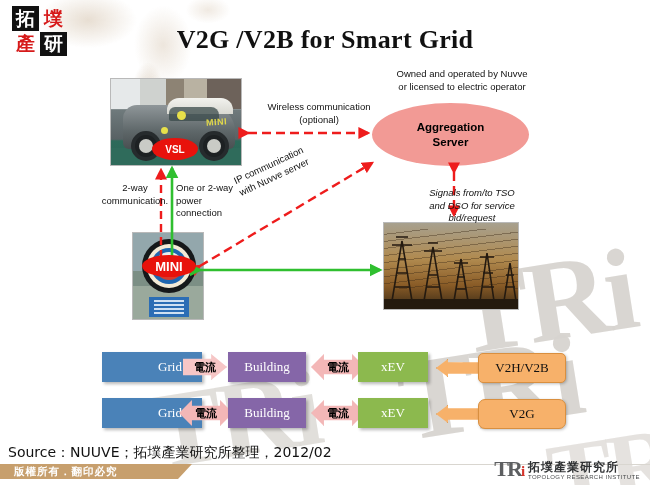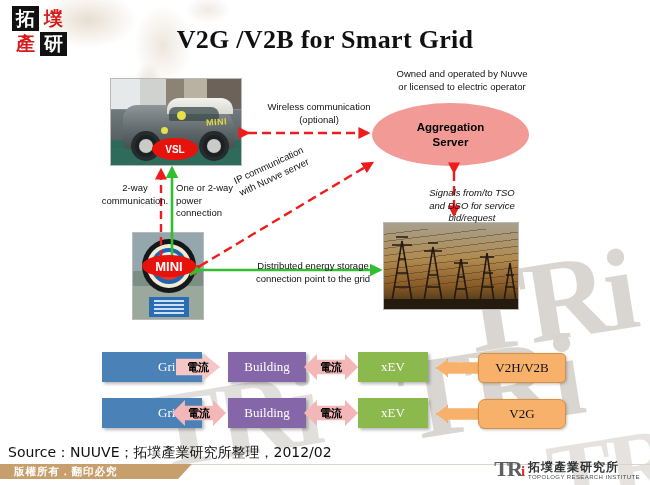--- a/index.html
+++ b/index.html
@@ -122,21 +122,21 @@
   .box{position:absolute;height:30px;display:flex;align-items:center;justify-content:center;
        color:#fff;font-family:"Liberation Serif","DejaVu Serif",serif;font-size:13px;
        box-shadow:2px 2px 3px rgba(0,0,0,.28);}
   .box-grid{left:102px;width:64px;background:#4a82b8;padding-left:36px;}
   .box-bldg{left:228px;width:78px;background:#8566a8;}
   .box-xev{left:358px;width:70px;background:#8cb94e;}
 
   .ar{position:absolute;top:2px;height:26px;color:#000;font-weight:bold;font-size:11px;
       display:flex;align-items:center;justify-content:center;
       font-family:"DejaVu Sans","Liberation Sans",sans-serif;
-      background:#f3b7b7;box-shadow:1px 1px 2px rgba(0,0,0,.2);}
+      background:#f3b7b7;box-shadow:1px 1px 2px rgba(0,0,0,.2);margin-left:7px;}
   .ar-right{left:176px;width:44px;clip-path:polygon(0 18%,64% 18%,64% 0,100% 50%,64% 100%,64% 82%,0 82%);
             background:#f6c6c6;}
   .ar-both{width:54px;clip-path:polygon(0 50%,24% 0,24% 22%,76% 22%,76% 0,100% 50%,76% 100%,76% 78%,24% 78%,24% 100%);}
   .ar-b1{left:304px;}
   .ar-b2{left:172px;}
   .ar-b3{left:304px;}
 
   .callout{position:absolute;height:28px;border-radius:5px;background:#f7b16a;border:1px solid #d98f3f;
       display:flex;align-items:center;justify-content:center;
       font-family:"Liberation Serif","DejaVu Serif",serif;font-size:13px;color:#111;
@@ -265,22 +265,20 @@
   <div class="lbl lbl-signals" style="white-space:pre-line;">Signals from/to TSO
 and DSO for service
 bid/request</div>
   <div class="lbl lbl-2way" style="white-space:pre-line;">2-way
 communication.</div>
   <div class="lbl lbl-oneor2" style="white-space:pre-line;">One or 2-way
 power
 connection</div>
   <div class="lbl lbl-ip" style="white-space:pre-line;">IP communication
 with Nuvve server</div>
-  <div class="lbl lbl-dist" style="white-space:pre-line;">Distributed energy storage
-connection point to the grid</div>
 
   <div class="flow flow-r1">
     <div class="box box-grid">Grid</div>
     <div class="ar ar-right">電流</div>
     <div class="box box-bldg">Building</div>
     <div class="ar ar-both ar-b1">電流</div>
     <div class="box box-xev">xEV</div>
   </div>
   <div class="co-arrow ca-1"></div>
   <div class="callout co-1">V2H/V2B</div>

